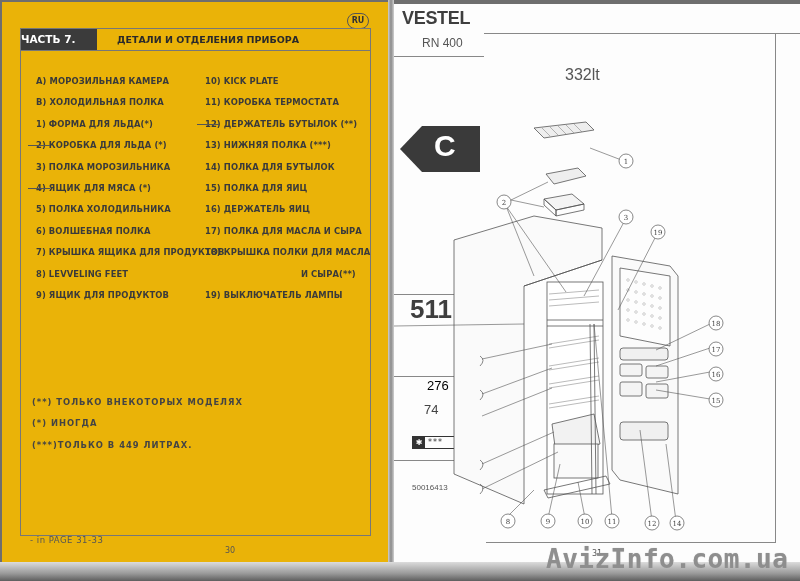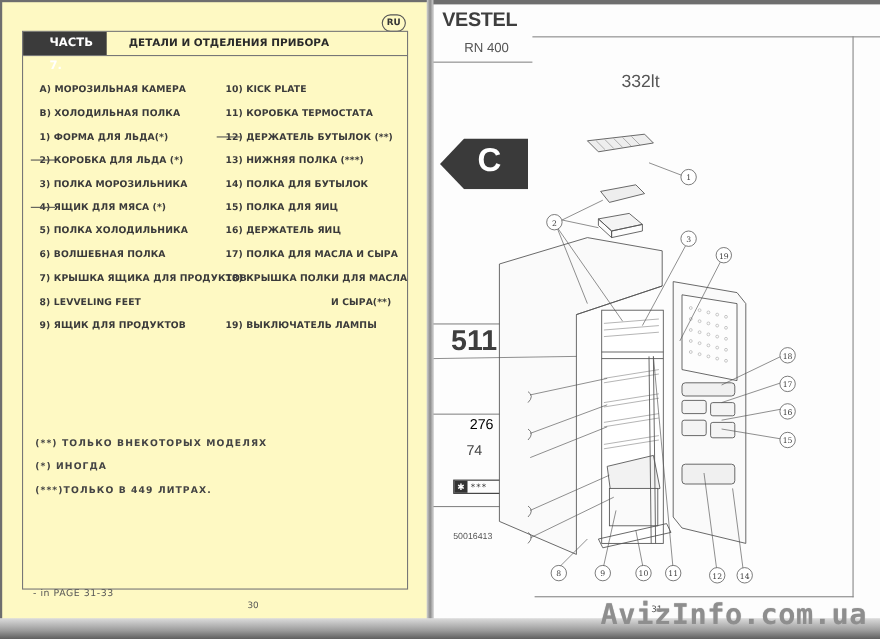--- a/index.html
+++ b/index.html
@@ -3,30 +3,30 @@
 <meta charset="utf-8">
 <style>
   html, body { margin: 0; padding: 0; }
   body {
     width: 800px; height: 581px; overflow: hidden;
     background: #6e6e6e;
     font-family: "DejaVu Sans", sans-serif;
     position: relative;
   }
   .page { position: absolute; background: #fbfbfb; }
-  .left-page { left: 2px; top: 2px; width: 386px; height: 562px; background: #fef9c3; border-right: 1px solid #d8d8d8; }
+  .left-page { left: 2px; top: 2px; width: 386px; height: 562px; background: #eab308; border-right: 1px solid #d8d8d8; }
   .spine { position: absolute; left: 388px; top: 0; width: 6px; height: 581px; background: linear-gradient(to right,#cfcfcf,#8a8a8a,#d0d0d0); }
   .right-page { left: 394px; top: 4px; width: 406px; height: 562px; background: #fdfdfd; }
   .bottom-shadow { position: absolute; left: 0; top: 562px; width: 800px; height: 19px; background: linear-gradient(to bottom,#dcdcdc,#9a9a9a 60%,#5e5e5e); }
 
   
   .lang-badge { position: absolute; left: 345px; top: 11px; width: 20px; height: 14px; border: 1px solid #555; border-radius: 8px; font-size: 8px; font-weight: bold; color: #333; text-align: center; line-height: 14px; }
   .frame { position: absolute; left: 18px; top: 26px; width: 351px; height: 508px; border: 1px solid #777; box-sizing: border-box; }
   .frame-head { position: absolute; left: 0; top: 0; width: 100%; height: 21px; border-bottom: 1px solid #777; }
-  .chapter-tag { position: absolute; left: 0; top: 0; width: 76px; height: 21px; background: #3b3b3b; color: #fff; font-weight: bold; font-size: 10.5px; line-height: 21px; padding-left: 24px; box-sizing: border-box; }
+  .chapter-tag { position: absolute; left: 0; top: 0; width: 76px; height: 21px; background: #3b3b3b; color: #fff; font-weight: bold; font-size: 10.5px; line-height: 21px; padding-left: 0; box-sizing: border-box; }
   .chapter-title { position: absolute; left: 96px; top: 0; height: 21px; line-height: 21px; font-size: 9.5px; font-weight: bold; color: #2a2a2a; }
   .parts-col { position: absolute; top: 47px; }
   .parts-col .row { height: 21.4px; font-size: 8.4px; font-weight: bold; color: #3a3a3a; white-space: nowrap; letter-spacing: 0.1px; }
   .parts-col .row.indent { padding-left: 96px; }
   .col-a { left: 15px; }
   .col-b { left: 184px; }
   .footnotes { position: absolute; left: 11px; top: 368px; }
   .footnotes .row { height: 21.3px; font-size: 8.4px; font-weight: bold; color: #444; letter-spacing: 1px; }
   .page-ref { position: absolute; left: 9px; top: 494px; font-size: 8.5px; color: #555; letter-spacing: 0.5px; margin-top: 12px; }
   .page-num { position: absolute; font-size: 8px; color: #555; margin-left: 41px; }

